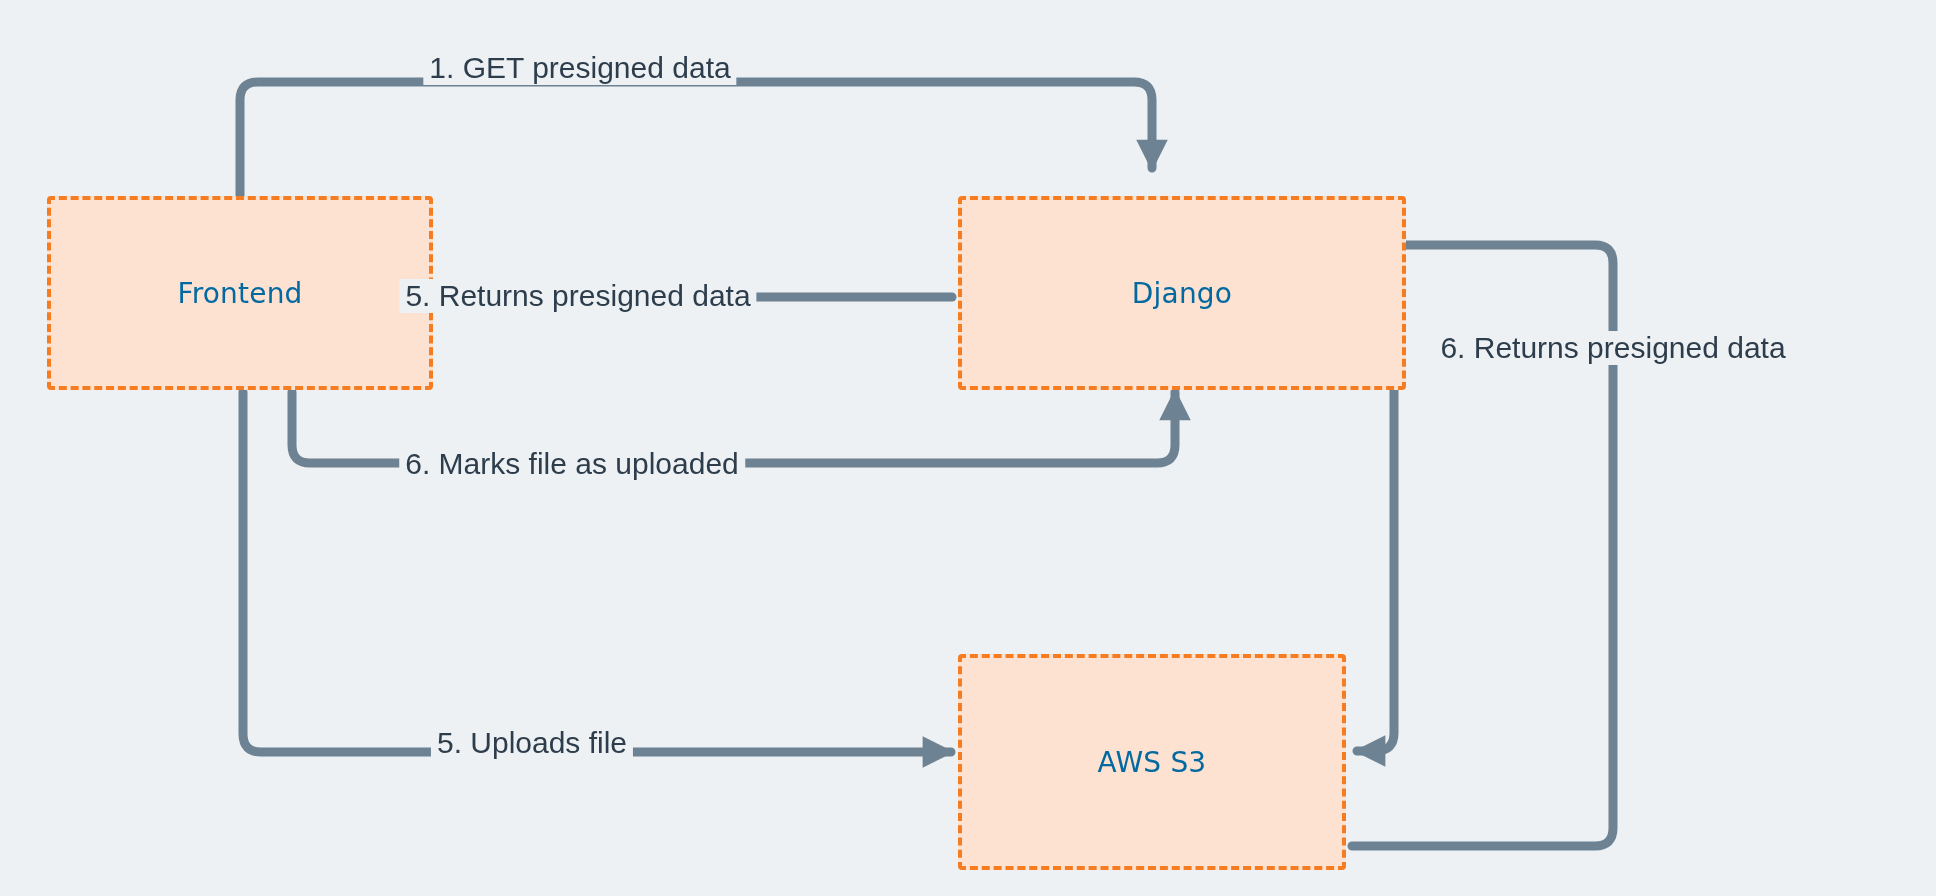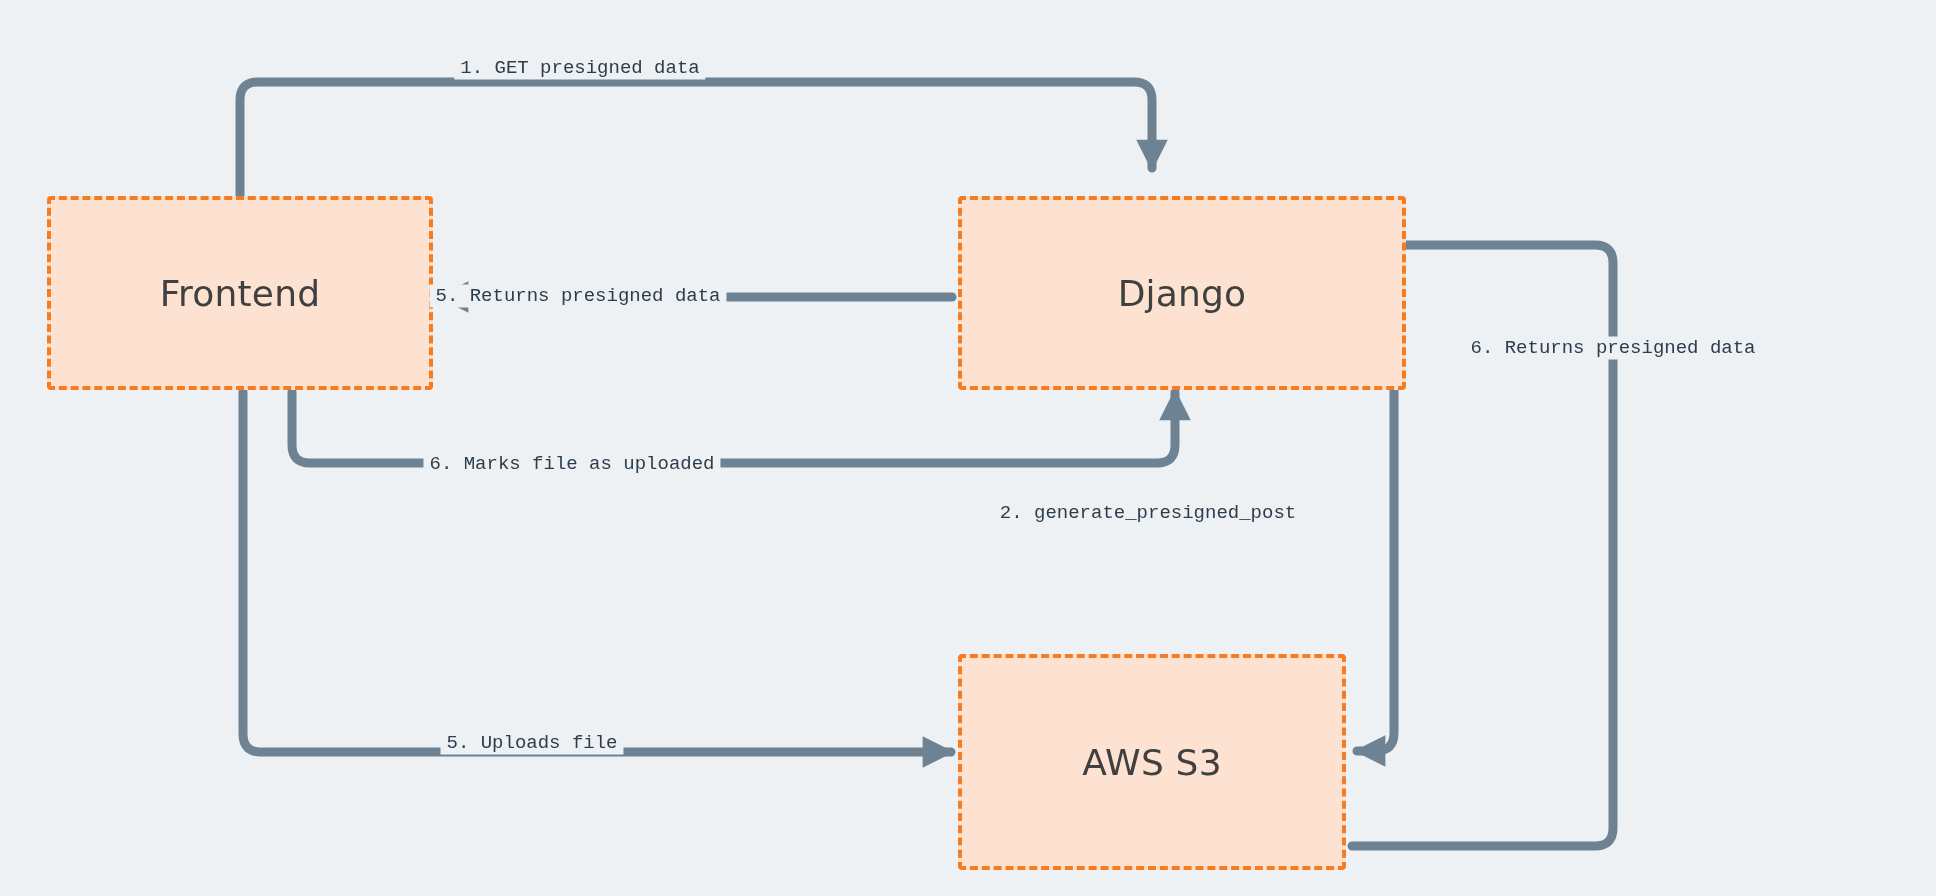--- a/index.html
+++ b/index.html
@@ -30,29 +30,29 @@
     box-sizing: border-box;
     background: #fde2d1;
     border: 4px dashed #f57c20;
     border-radius: 4px;
     display: flex;
     align-items: center;
     justify-content: center;
   }
   .node-label {
     font-family: "DejaVu Sans", sans-serif;
-    font-size: 36px;
-    color: #404040;
+    font-size: 28px;
+    color: #0369a1;
     letter-spacing: 0.2px;
     white-space: nowrap;
   }
   .edge-label {
     position: absolute;
-    font-family: Liberation Mono, monospace;
-    font-size: 19px;
+    font-family: Liberation Sans, sans-serif;
+    font-size: 30px;
     color: #2e3d4c;
     background: #edf1f4;
     white-space: nowrap;
     line-height: 1;
     padding: 2px 6px;
     transform: translate(-50%, -50%);
   }
   #node-frontend { left: 47px;  top: 196px; width: 386px; height: 194px; }
   #node-django   { left: 958px; top: 196px; width: 448px; height: 194px; }
   #node-awss3    { left: 958px; top: 654px; width: 388px; height: 216px; }
@@ -95,21 +95,20 @@
   <div class="node" id="node-django">
     <span class="node-label">Django</span>
   </div>
 
   <div class="node" id="node-awss3">
     <span class="node-label">AWS S3</span>
   </div>
 
   <div class="edge-label" style="left:580px; top:68px;">1. GET presigned data</div>
 
-  <div class="edge-label" style="left:1148px; top:513px;">2. generate_presigned_post</div>
 
   <div class="edge-label" style="left:1613px; top:348px;">6. Returns presigned data</div>
 
   <div class="edge-label" style="left:578px; top:296px;">5. Returns presigned data</div>
 
   <div class="edge-label" style="left:508px; top:743px;margin-left:24px;">5. Uploads file</div>
 
   <div class="edge-label" style="left:572px; top:464px;">6. Marks file as  uploaded</div>
 
 </div>

